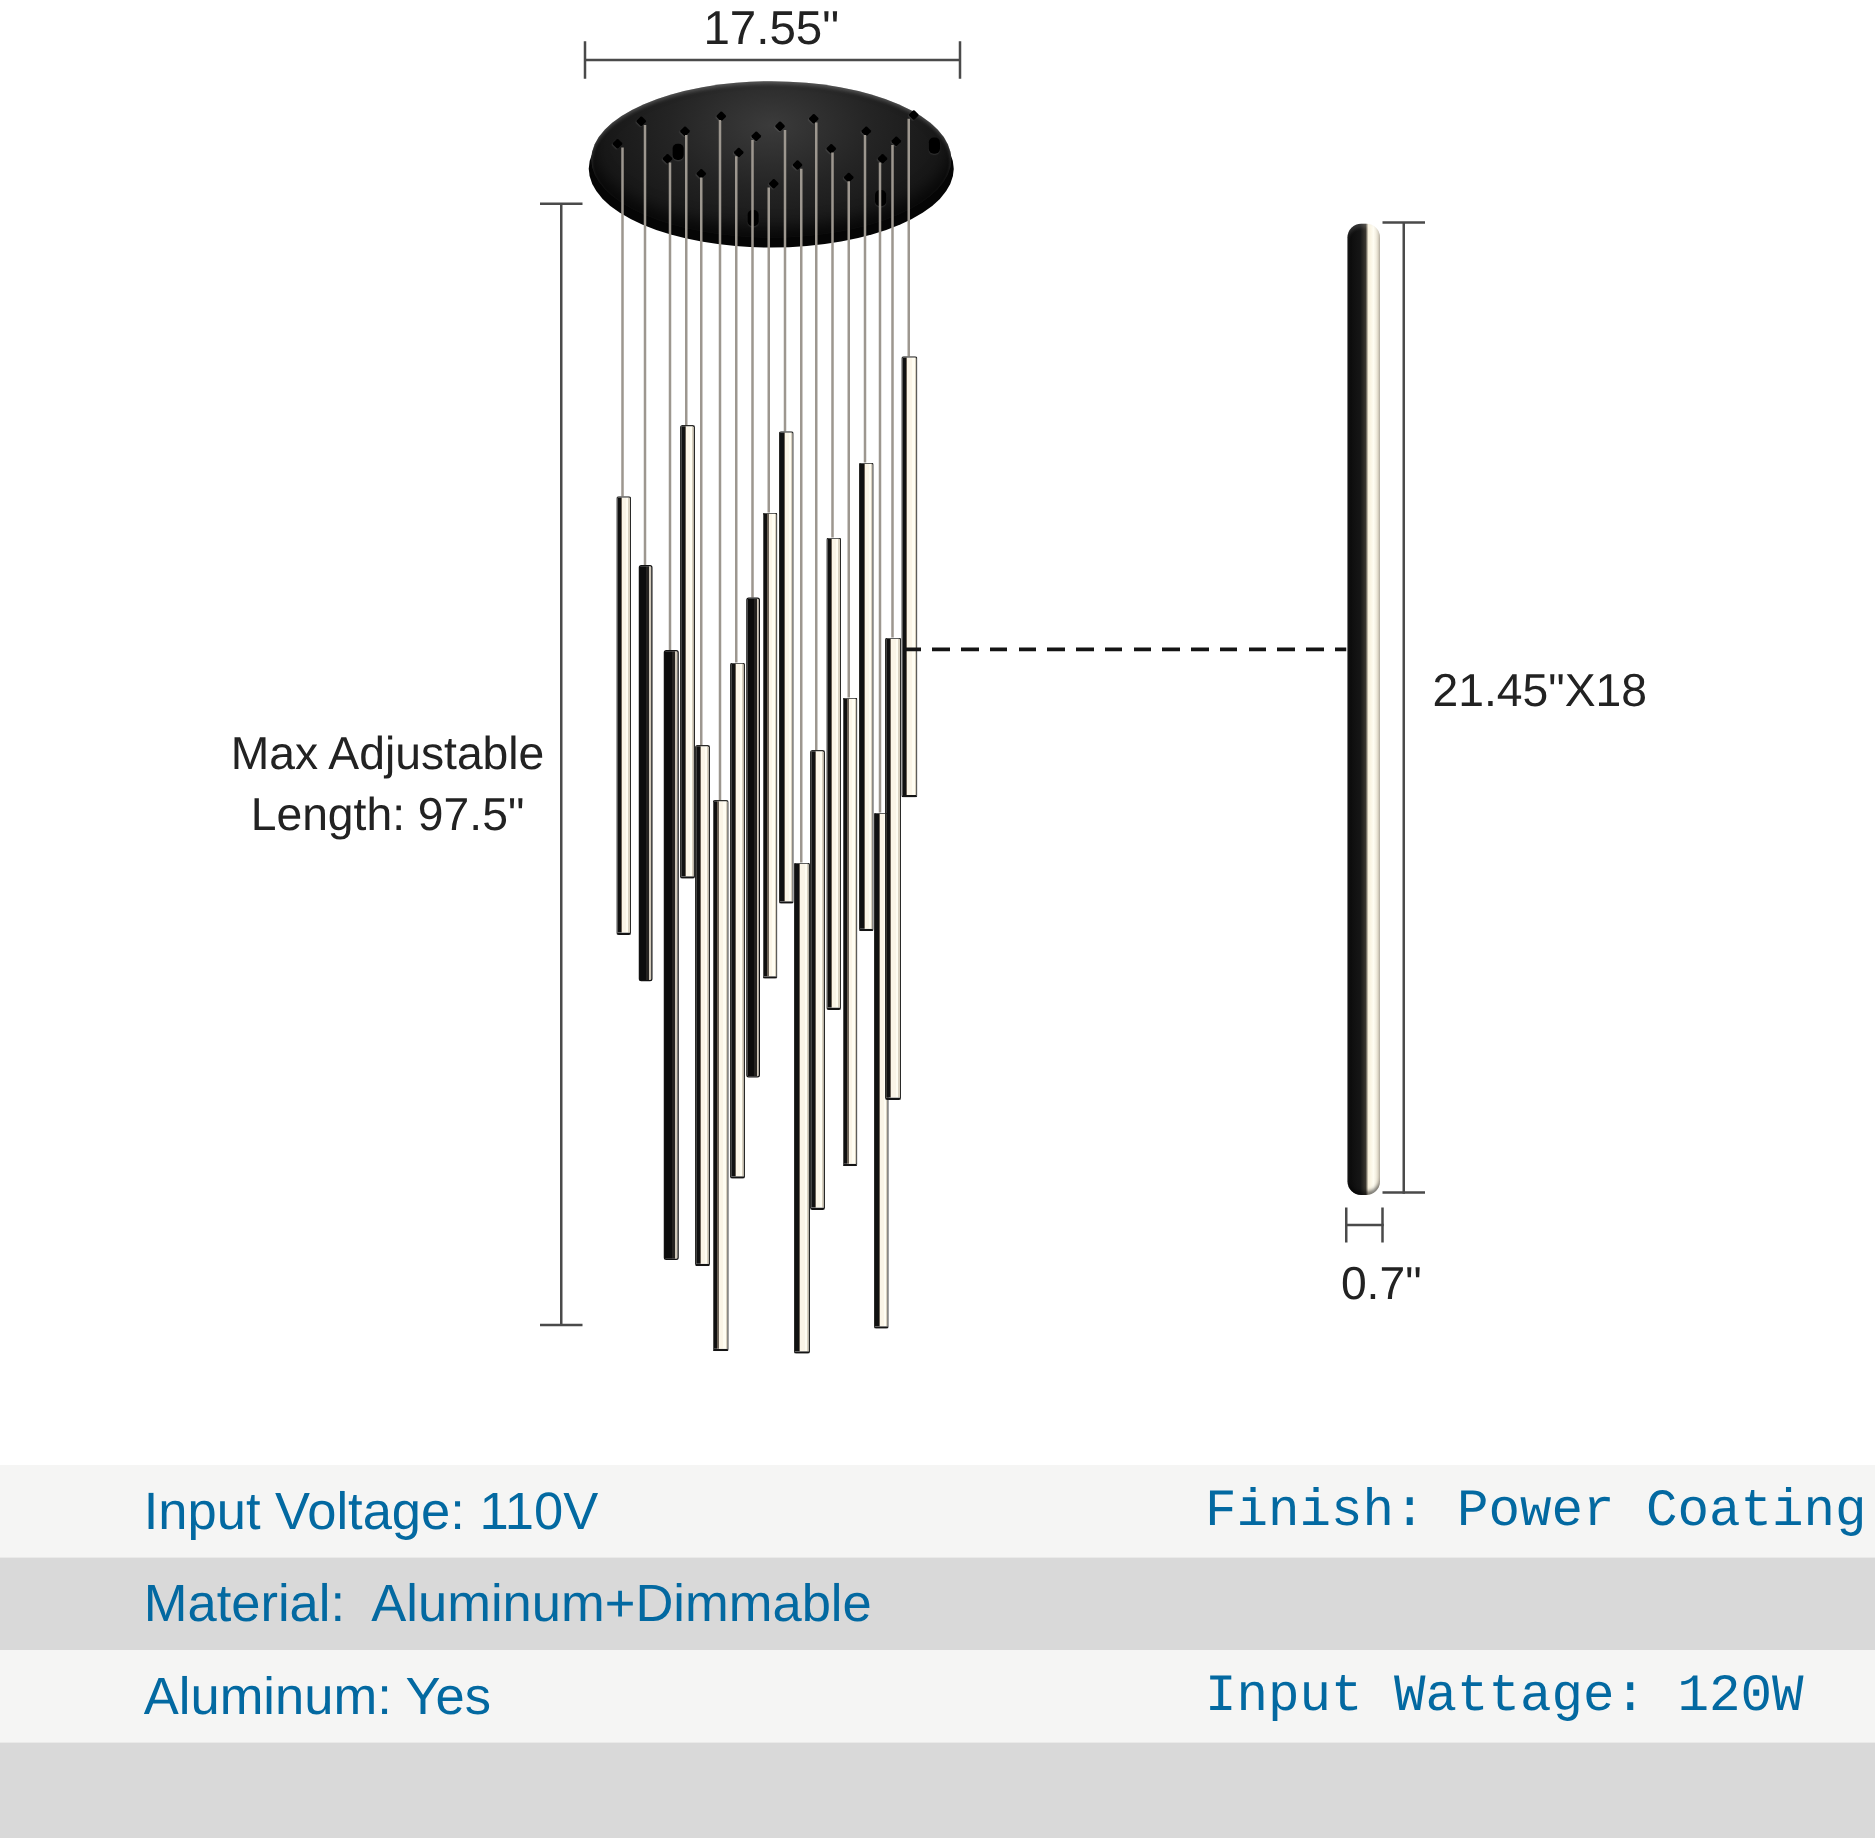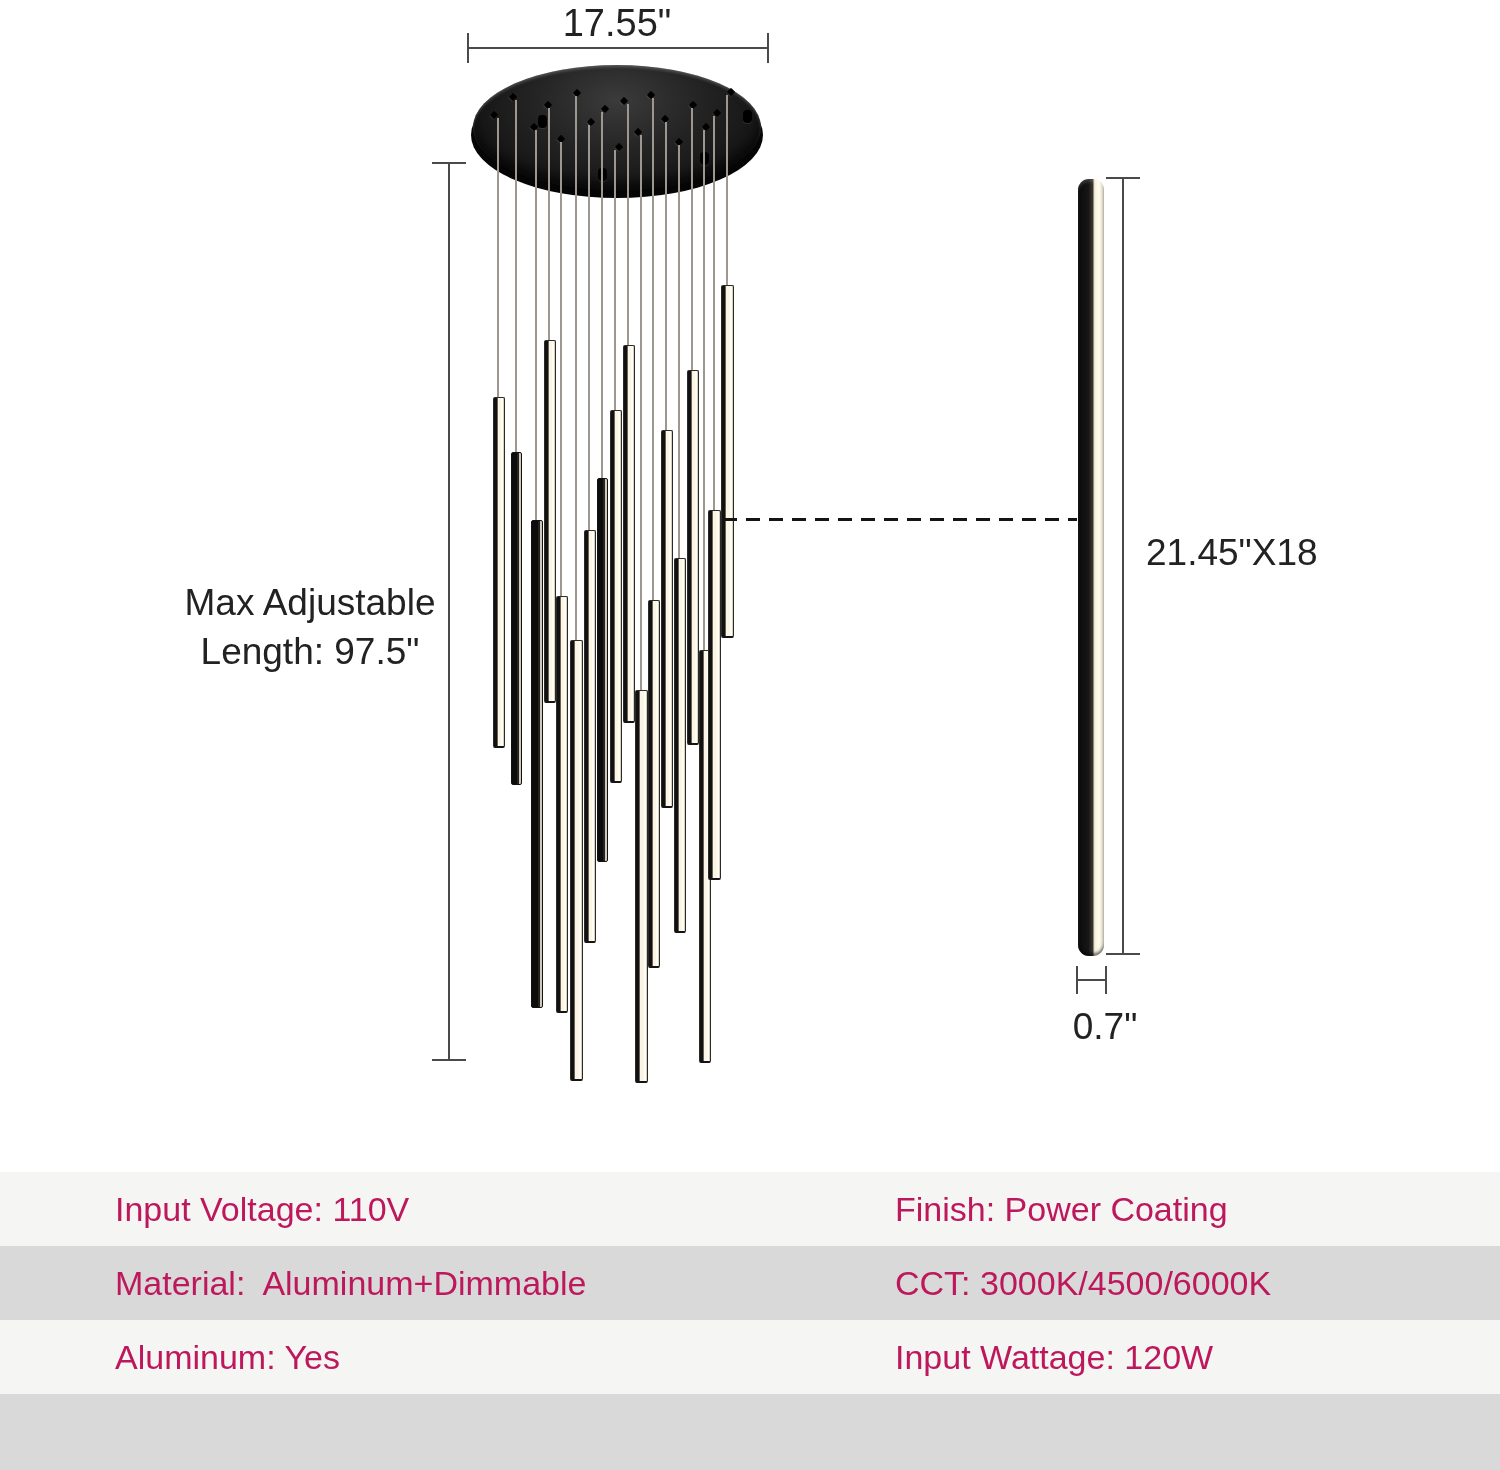--- a/index.html
+++ b/index.html
@@ -78,25 +78,25 @@
   
   #param-table{left:0;top:1103px;width:1500px;height:367px;}
   #param-header{
     position:absolute;left:0;top:0;width:1500px;height:69px;background:#dcdcdc;
     font-size:39px;font-weight:bold;color:#1a1a1a;text-align:center;line-height:69px;
   }
   .prow{position:absolute;left:0;width:1500px;height:74px;}
   .prow.light{background:#f5f5f4;}
   .prow.gray{background:#d9d9d9;}
   .pcell{
-    position:absolute;top:0;height:74px;line-height:74px;font-size:34px;color:#be185d;
+    position:absolute;top:0;height:74px;line-height:74px;font-size:42px;color:#0369a1;
     white-space:pre-wrap;
   }
   .pcell.left{left:115px;}
-  .pcell.right{left:895px;}
+  .pcell.right{left:964px;font-family:Liberation Mono, monospace;}
 </style>
 </head>
 <body>
 
 <div id="stage">
 
   <div class="abs" id="top-dim-label">17.55"</div>
   <div class="abs dimline" id="top-dim-tick-l"></div>
   <div class="abs dimline" id="top-dim-line"></div>
   <div class="abs dimline" id="top-dim-tick-r"></div>
@@ -188,21 +188,20 @@
   <div class="abs dimline" id="width-dim-tick-r"></div>
   <div class="abs" id="width-dim-label">0.7"</div>
 
   <div class="abs" id="param-table">
     <div class="prow light" style="top:69px;">
       <div class="pcell left">Input Voltage: 110V</div>
       <div class="pcell right">Finish: Power Coating</div>
     </div>
     <div class="prow gray" style="top:143px;">
       <div class="pcell left">Material:  Aluminum+Dimmable</div>
-      <div class="pcell right">CCT: 3000K/4500/6000K</div>
     </div>
     <div class="prow light" style="top:217px;">
       <div class="pcell left">Aluminum: Yes</div>
       <div class="pcell right">Input Wattage: 120W</div>
     </div>
     <div class="prow gray" style="top:291px;height:76px;">
     </div>
   </div>
 
 </div>

